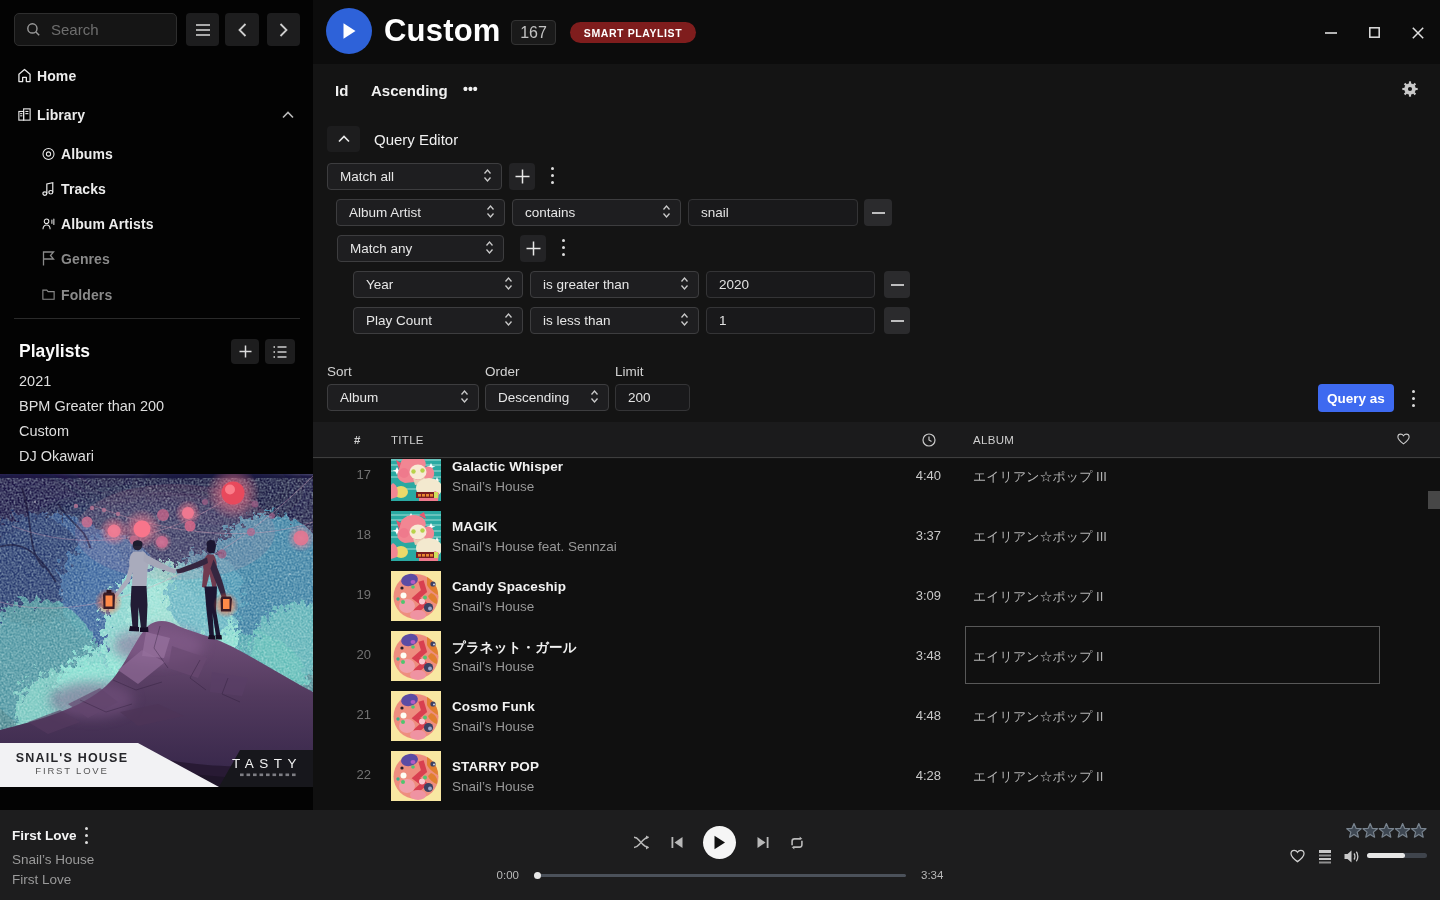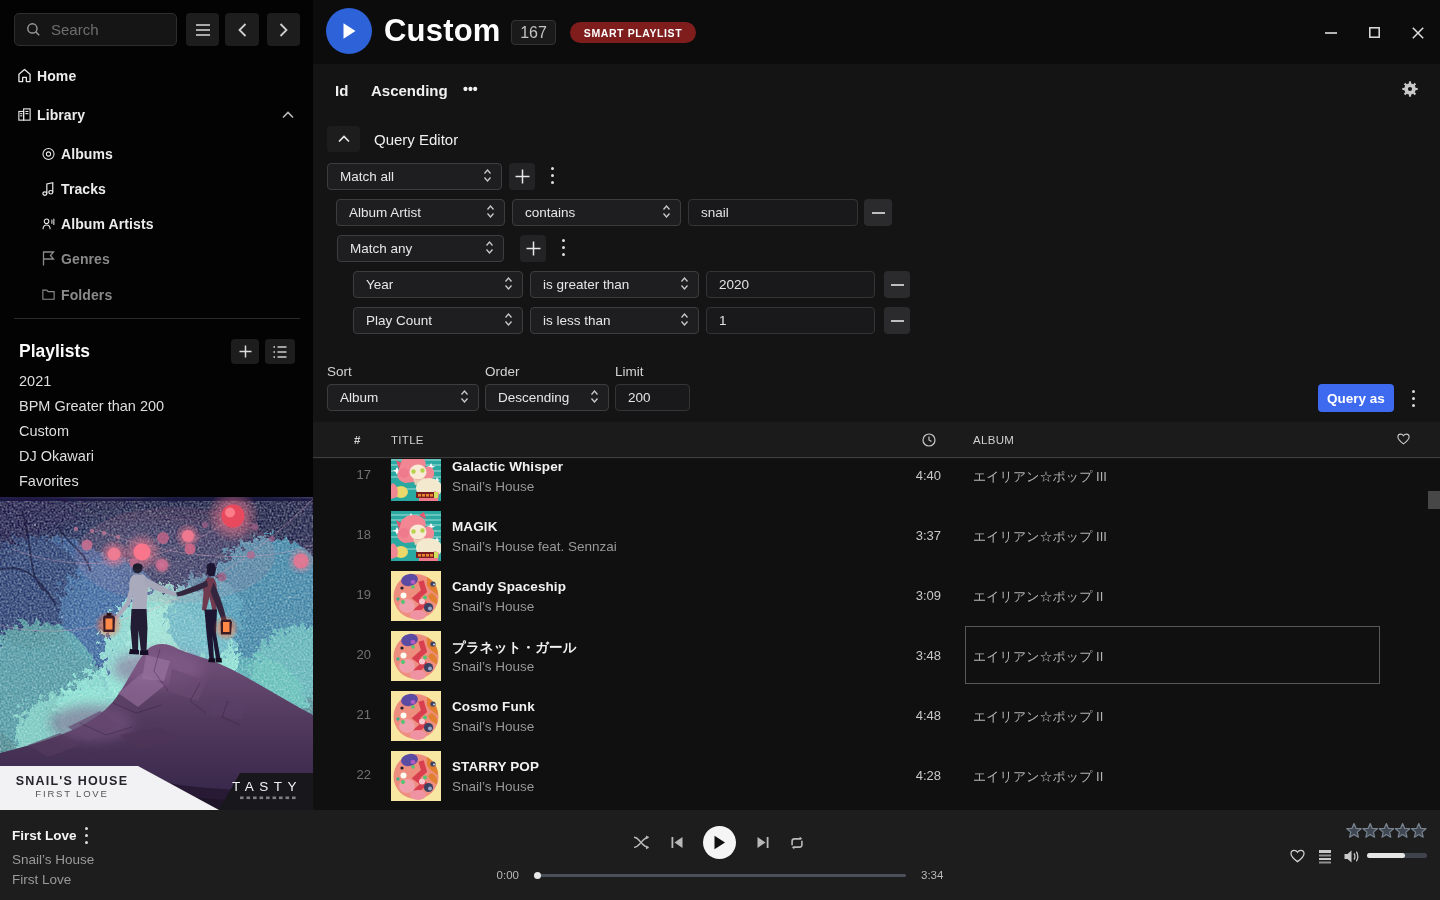--- a/index.html
+++ b/index.html
@@ -211,21 +211,21 @@
           <line x1="4.5" y1="6" x2="13.5" y2="6"></line>
           <line x1="0.5" y1="11" x2="2" y2="11"></line>
           <line x1="4.5" y1="11" x2="13.5" y2="11"></line>
         </svg>
     </div>
     <div class="plitem" style="top:373px;">2021</div>
     <div class="plitem" style="top:398px;">BPM Greater than 200</div>
     <div class="plitem" style="top:423px;">Custom</div>
     <div class="plitem" style="top:448px;">DJ Okawari</div>
     <div class="plitem" style="top:473px;">Favorites</div>
-    <div id="art" style="position:absolute;left:0;top:497px;width:371px;height:313px;">
+    <div id="art" style="position:absolute;left:0;top:474px;width:371px;height:313px;">
     <svg width="313" height="313" viewBox="0 0 313 313">
       <defs>
         <linearGradient id="sky" x1="0" y1="0" x2="0" y2="1">
           <stop offset="0" stop-color="#211d44"></stop>
               <stop offset="0.45" stop-color="#232350"></stop>
               <stop offset="1" stop-color="#2b2656"></stop>
         </linearGradient>
         <linearGradient id="rock" x1="0" y1="0" x2="0" y2="1">
           <stop offset="0" stop-color="#75527c"></stop>
               <stop offset="0.45" stop-color="#523a5e"></stop>

